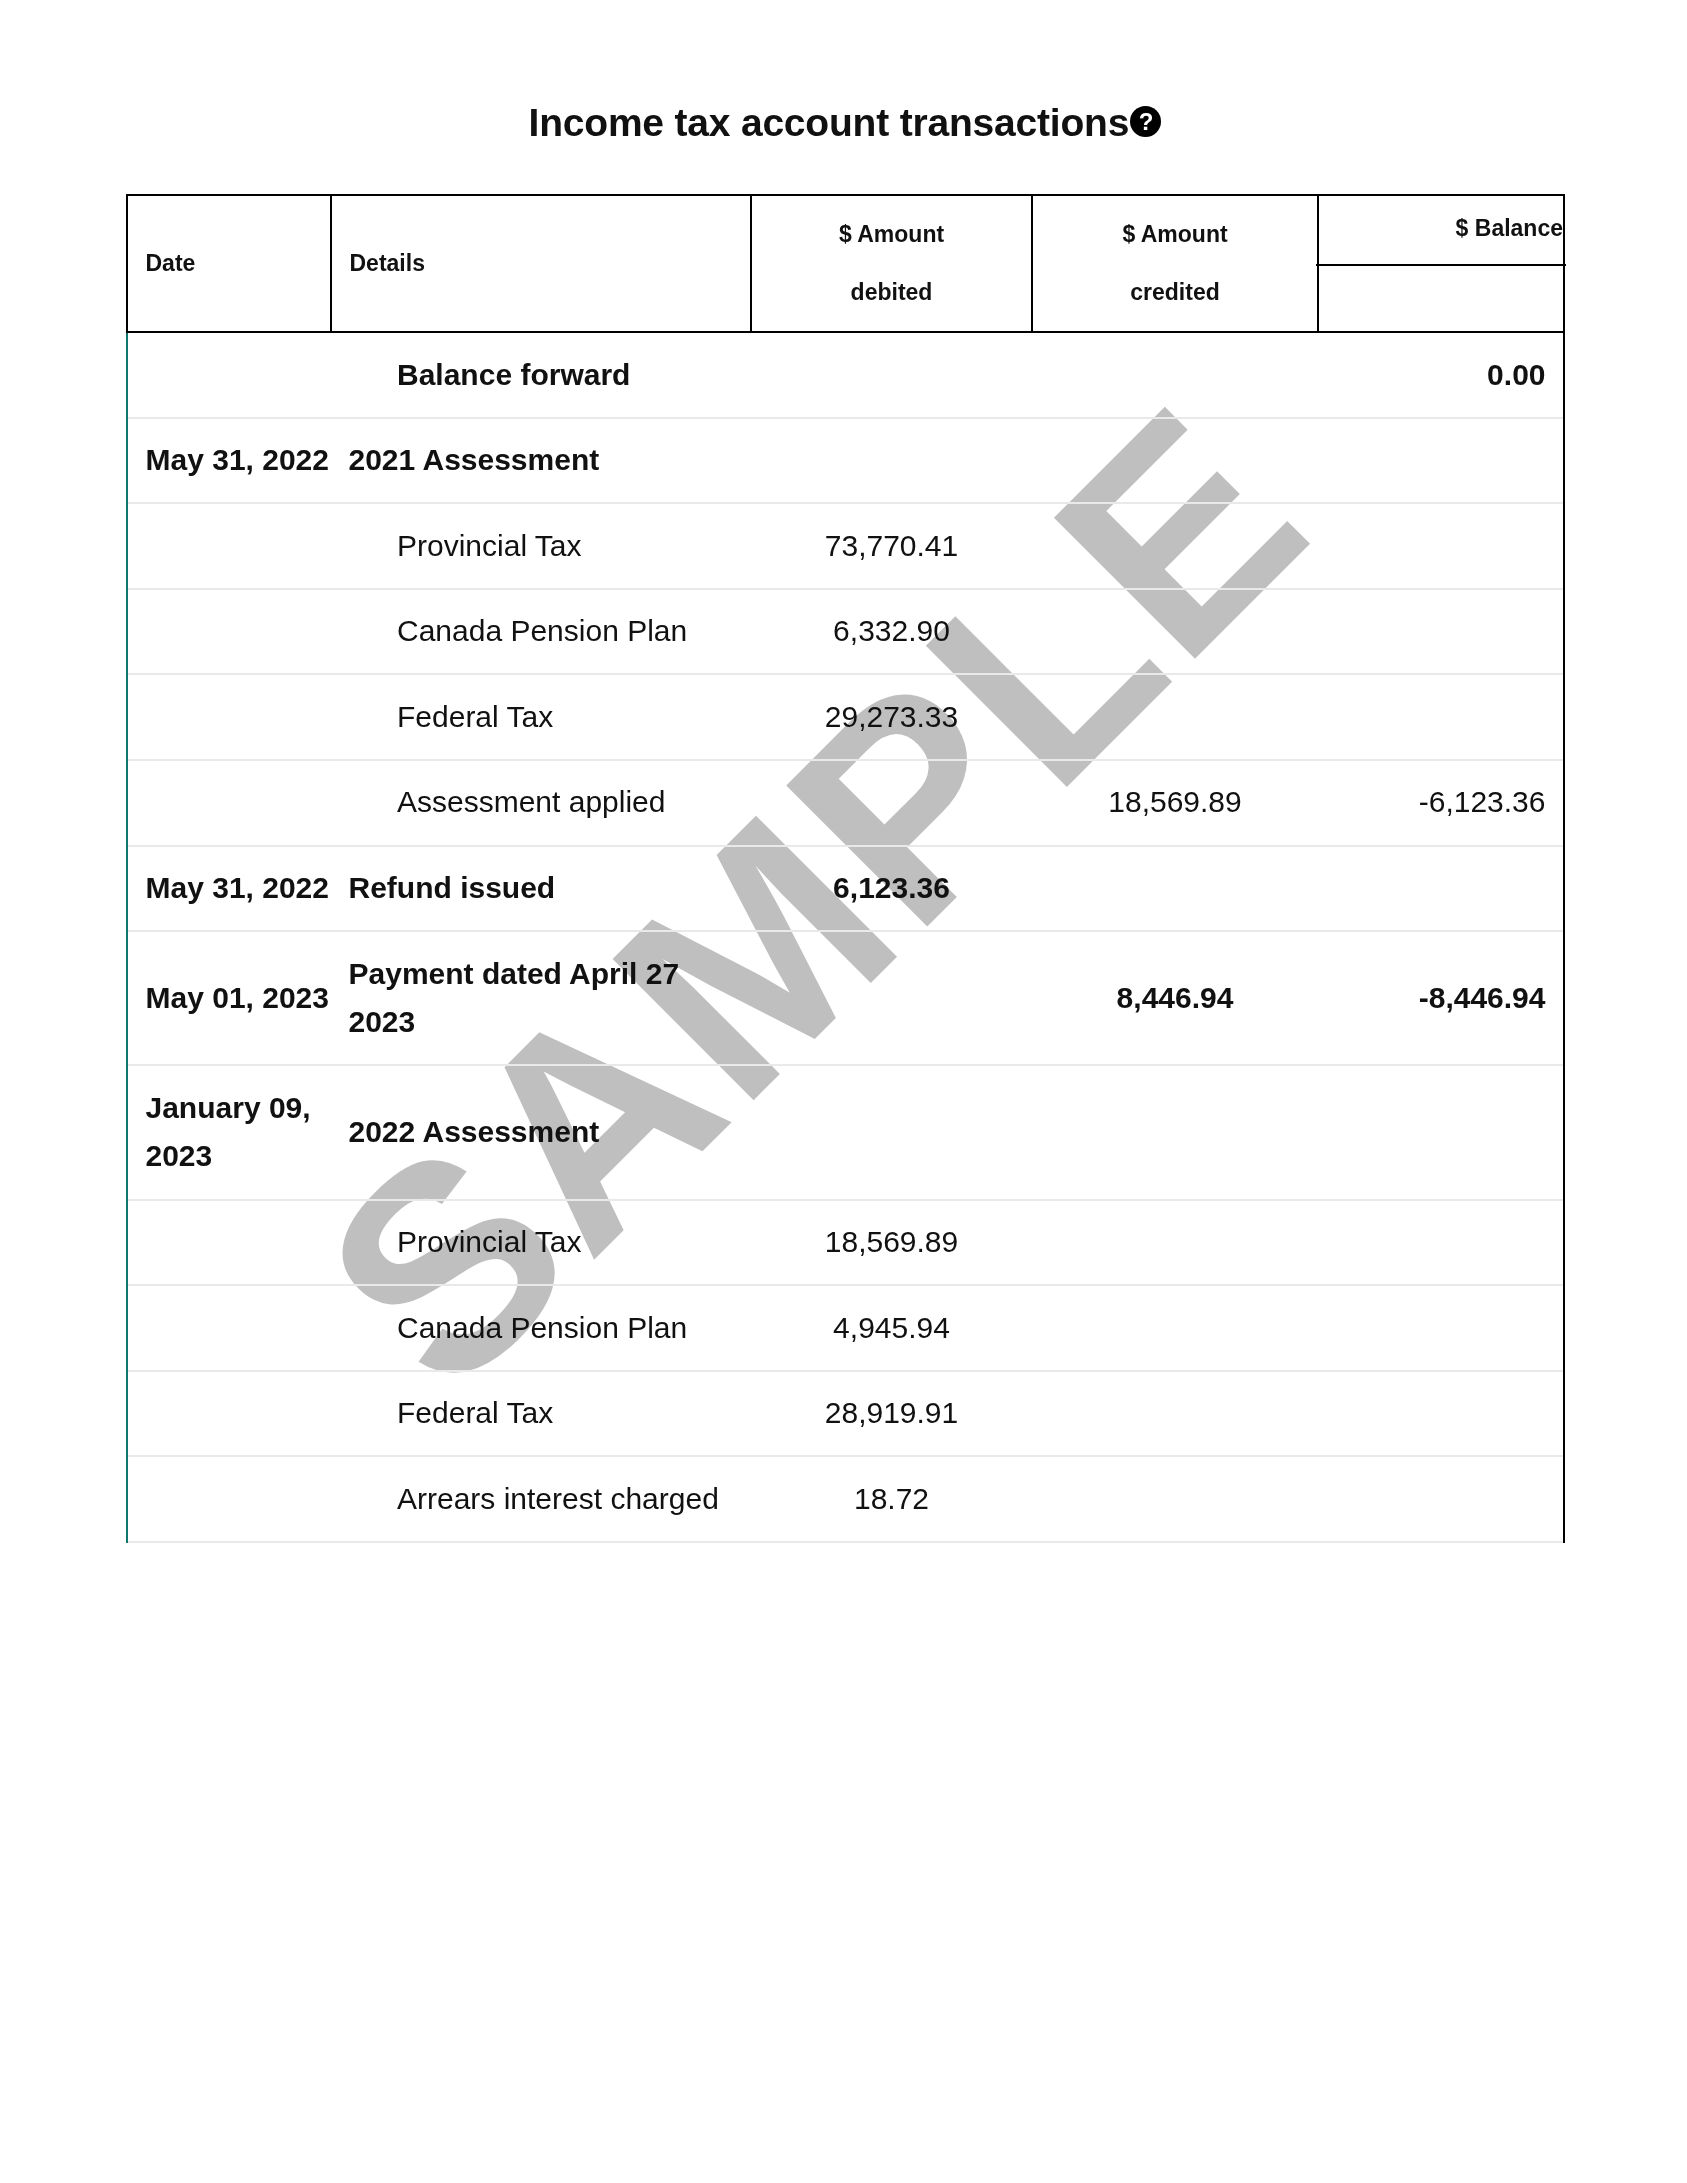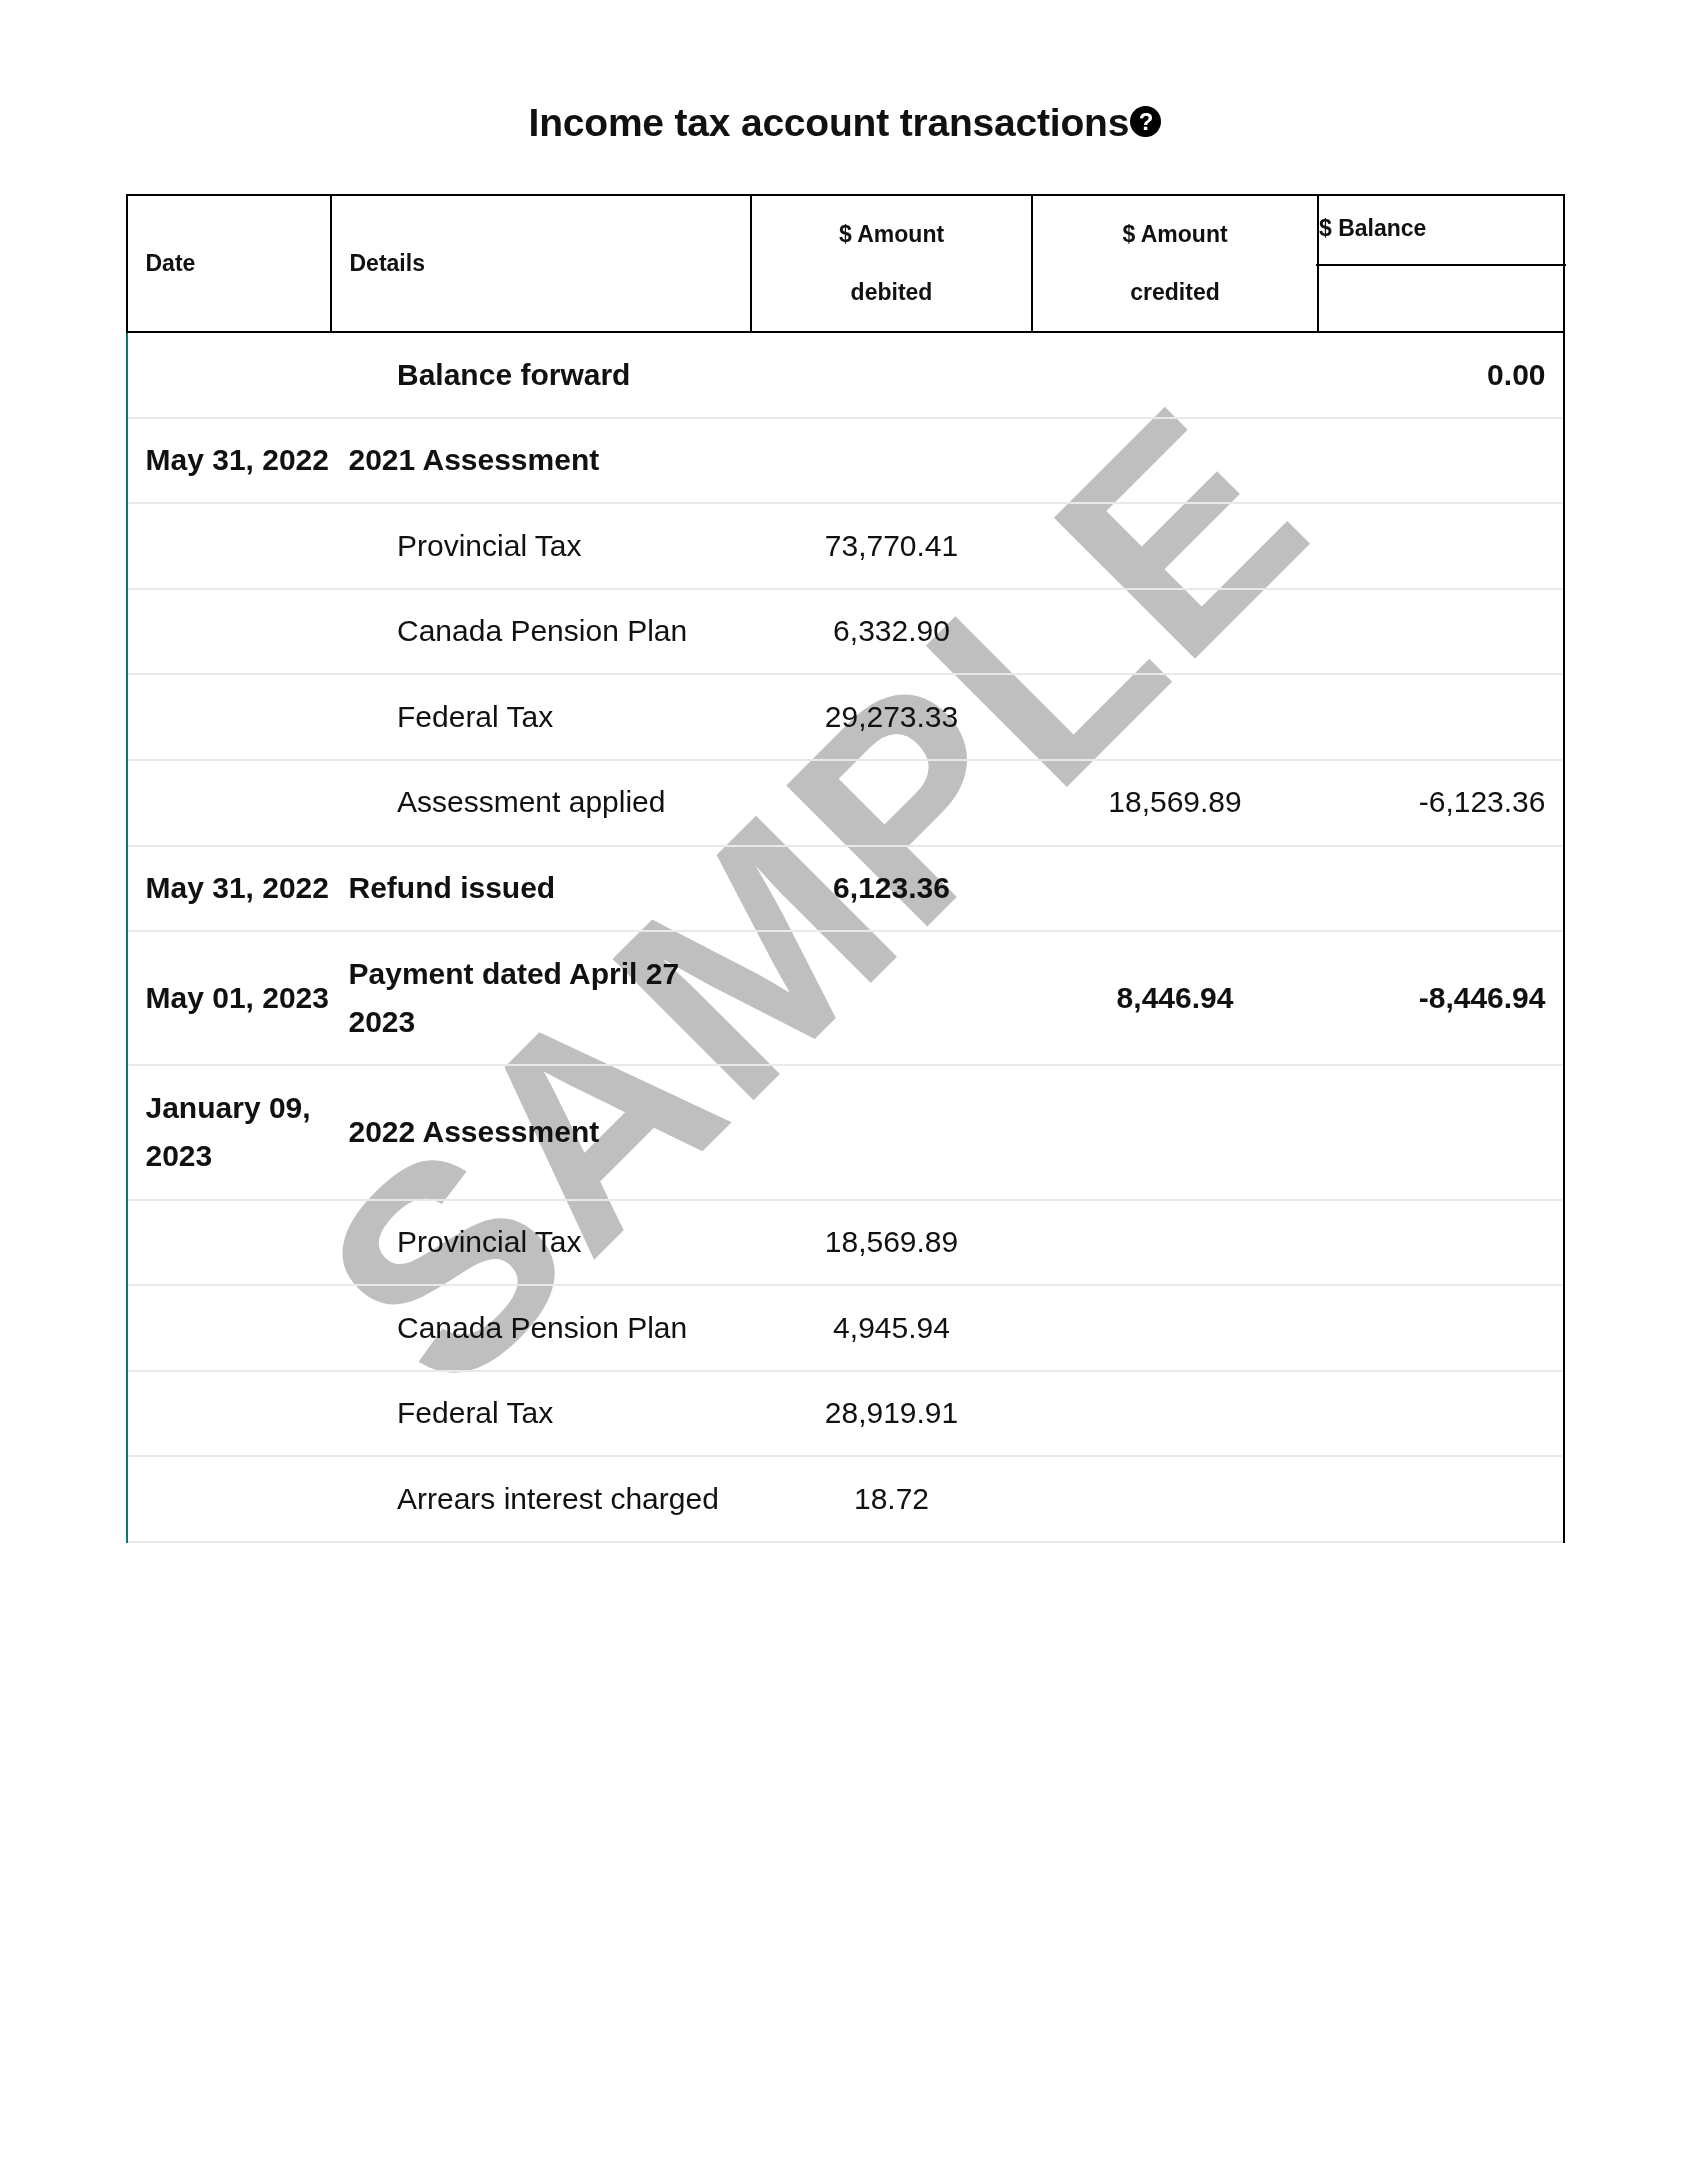--- a/index.html
+++ b/index.html
@@ -123,21 +123,21 @@
     border-top: 2.7px solid #000;
     border-bottom: 2.7px solid #000;
     border-left: 2px solid #000;
     text-align: center;
     padding: 8px 5.4px;
     height: 119px;
   }
   th.h-credit { border-right: 2.7px solid #000; }
   th.h-balance {
     border: 2.7px solid #000;
-    text-align: left;
+    text-align: right;
     padding: 0;
     vertical-align: top;
     height: 119px;
   }
   .balance-box {
     display: block;
     height: 71px;
     line-height: 71px;
     border-bottom: 2.7px solid #000;
     margin: -2.7px -2.7px 0 -2.7px;

